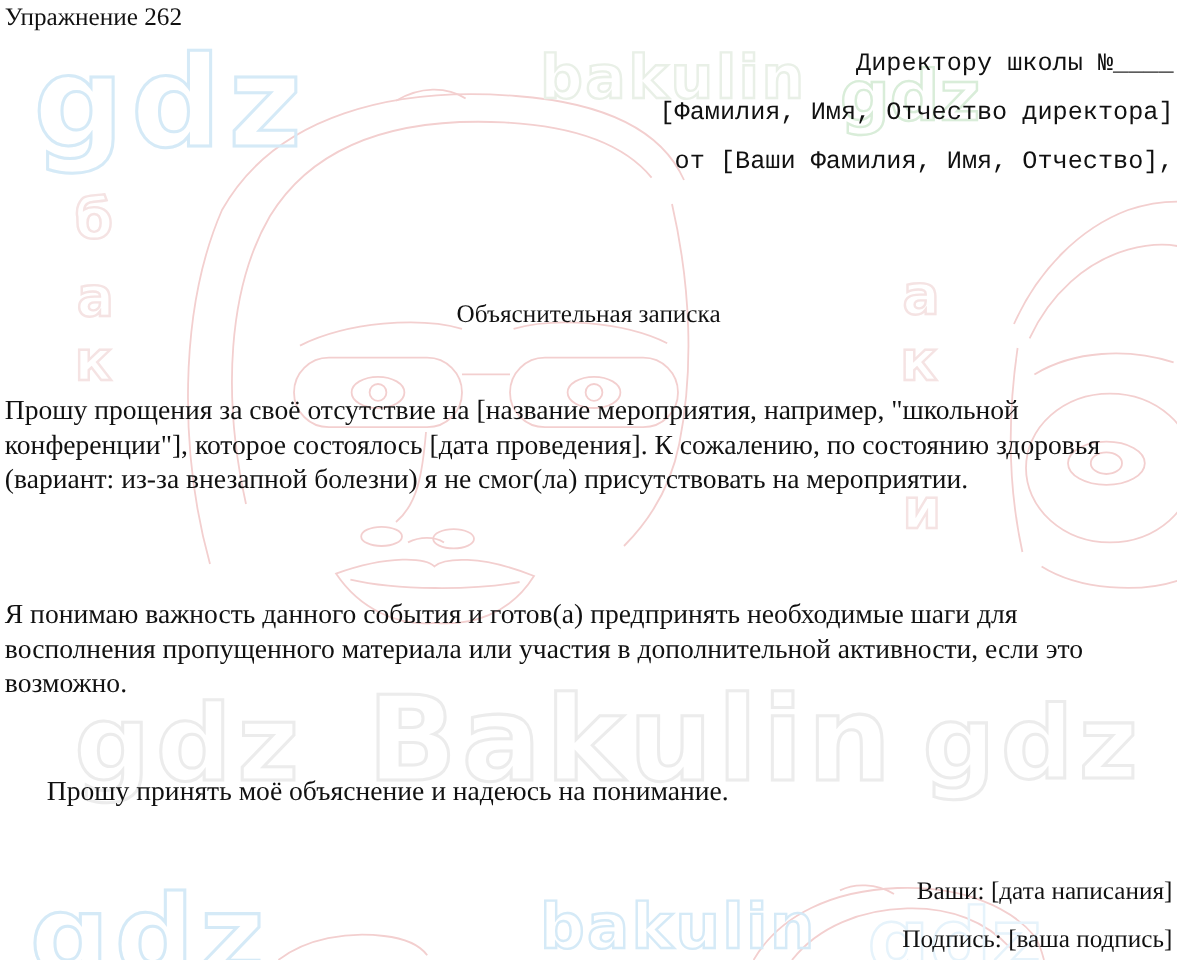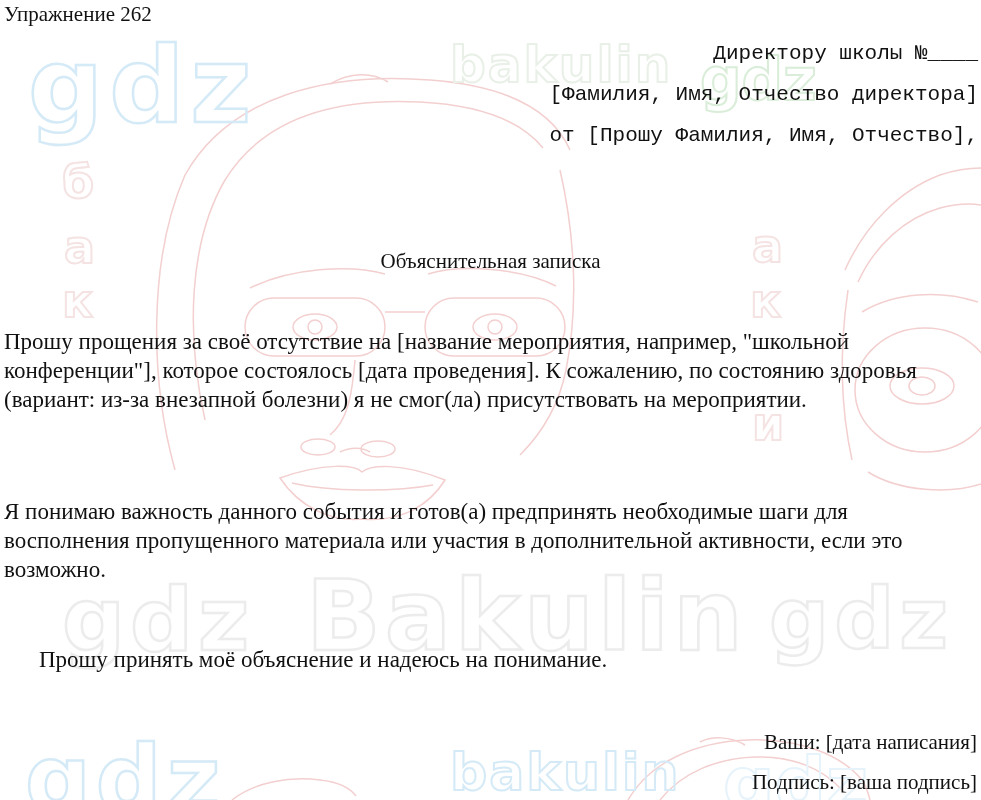--- a/index.html
+++ b/index.html
@@ -128,21 +128,21 @@
       <text x="752" y="440">и</text>
     </g>
   </svg>
 
   <div class="doc-layer">
     <div class="ex-label">Упражнение 262</div>
 
     <div class="recipient">
       <div>Директору школы №____</div>
       <div>[Фамилия, Имя, Отчество директора]</div>
-      <div>от [Прошу Фамилия, Имя, Отчество],</div>
+      <div>от [Ваши Фамилия, Имя, Отчество],</div>
     </div>
 
     <h1 class="title">Объяснительная записка</h1>
 
     <p class="para p1">Прошу прощения за своё отсутствие на [название мероприятия, например, "школьной конференции"], которое состоялось [дата проведения]. К сожалению, по состоянию здоровья (вариант: из-за внезапной болезни) я не смог(ла) присутствовать на мероприятии.</p>
     <p class="para p2">Я понимаю важность данного события и готов(а) предпринять необходимые шаги для восполнения пропущенного материала или участия в дополнительной активности, если это возможно.</p>
     <p class="para p3">Прошу принять моё объяснение и надеюсь на понимание.</p>
 
     <div class="sig">
       <div>Ваши: [дата написания]</div>

